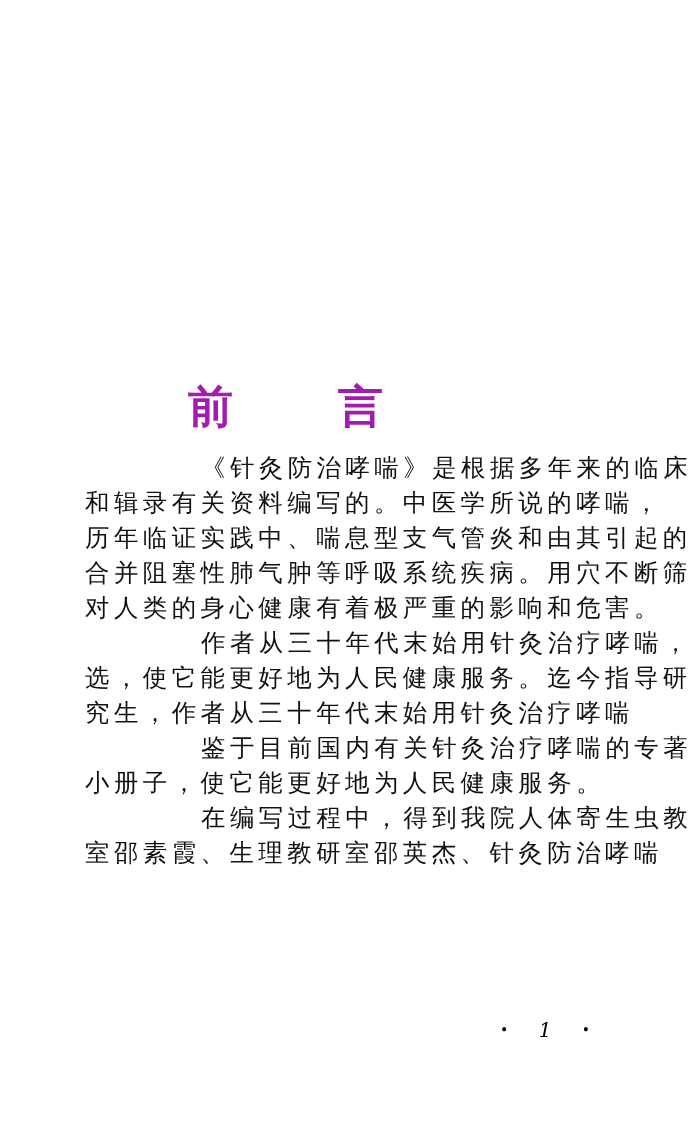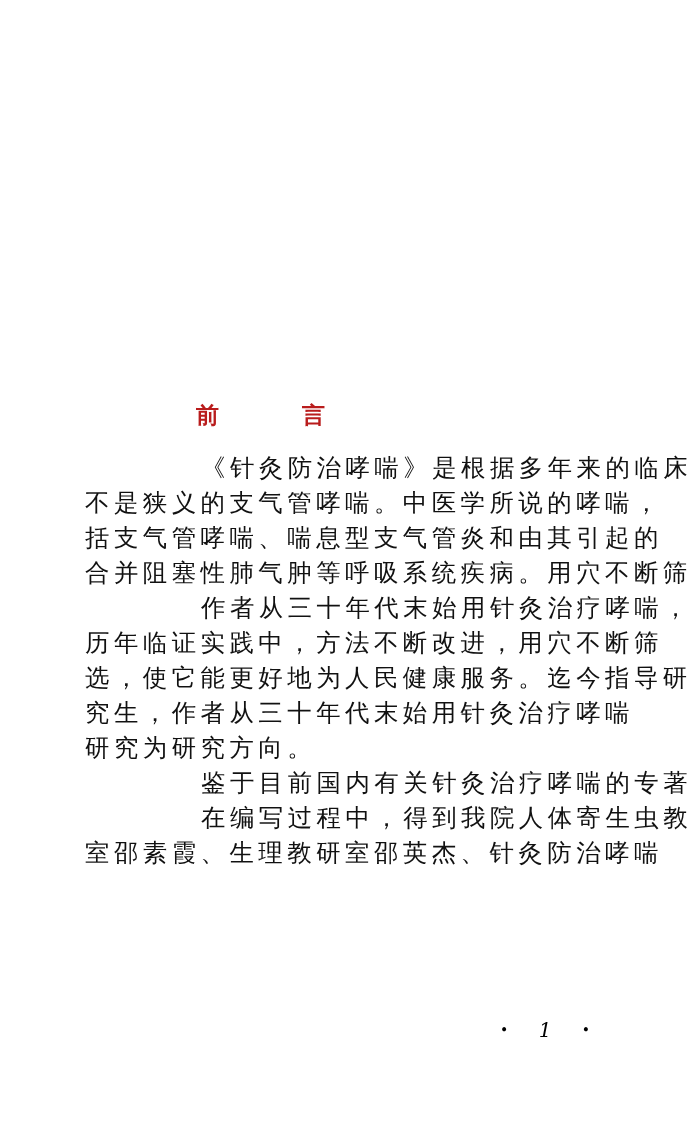--- a/index.html
+++ b/index.html
@@ -1,21 +1,21 @@
 <!DOCTYPE html>
 <html><head>
   <meta charset="utf-8">
   <style>
     html, body { margin: 0; padding: 0; background: #ffffff; }
     body { width: 690px; height: 1122px; position: relative; overflow: hidden; color: #111; }
     .page { position: absolute; left: 0; top: 0; width: 690px; height: 1122px; background: #fff; }
     .title {
       position: absolute; left: 188px; top: 384px;
       font-family: "DejaVu Sans", sans-serif; font-weight: bold;
-      font-size: 23px; letter-spacing: 30px; color: #b91c1c; margin: 8px; line-height: 46px;
+      font-size: 45px; letter-spacing: 30px; color: #a21caf; margin: 0; line-height: 46px;
     }
     .body {
       position: absolute; left: 143px; top: 450px; width: 468px;
       font-family: "DejaVu Serif", serif; font-size: 24.4px; line-height: 35px;
       color: #111; letter-spacing: 4.5px;
     }
     .body p { margin: 0; text-indent: 58px; text-align: justify; }
     .line { display: block; white-space: nowrap; }
     .folio {
       position: absolute; left: 500px; top: 1018px; width: 90px;
@@ -26,33 +26,33 @@
   </style>
 </head>
 <body>
 
 <div class="page">
   <h1 class="title">前　言</h1>
 
   <div class="body">
     <p>
       <span class="line">《针灸防治哮喘》是根据多年来的临床体会</span>
-      <span class="line" style="text-indent:-58px">不是狭义的支气管哮喘。中医学所说的哮喘，</span>
-      <span class="line" style="text-indent:-58px">括支气管哮喘、喘息型支气管炎和由其引起的</span>
+      <span class="line" style="text-indent:-58px">和辑录有关资料编写的。中医学所说的哮喘，</span>
+      <span class="line" style="text-indent:-58px">历年临证实践中、喘息型支气管炎和由其引起的</span>
       <span class="line" style="text-indent:-58px">合并阻塞性肺气肿等呼吸系统疾病。用穴不断筛</span>
+      <span class="line" style="text-indent:-58px">对人类的身心健康有着极严重的影响和危害。</span>
     </p>
     <p>
       <span class="line">作者从三十年代末始用针灸治疗哮喘，在</span>
-      <span class="line" style="text-indent:-58px">历年临证实践中，方法不断改进，用穴不断筛</span>
       <span class="line" style="text-indent:-58px">选，使它能更好地为人民健康服务。迄今指导研</span>
       <span class="line" style="text-indent:-58px">究生，作者从三十年代末始用针灸治疗哮喘</span>
-      <span class="line" style="text-indent:-58px">研究为研究方向。</span>
     </p>
     <p>
       <span class="line">鉴于目前国内有关针灸治疗哮喘的专著甚</span>
+      <span class="line" style="text-indent:-58px">小册子，使它能更好地为人民健康服务。</span>
     </p>
     <p>
       <span class="line">在编写过程中，得到我院人体寄生虫教研</span>
       <span class="line" style="text-indent:-58px">室邵素霞、生理教研室邵英杰、针灸防治哮喘</span>
     </p>
   </div>
 
   <div class="folio">
     <span class="dot">•</span>
     <span>1</span>

